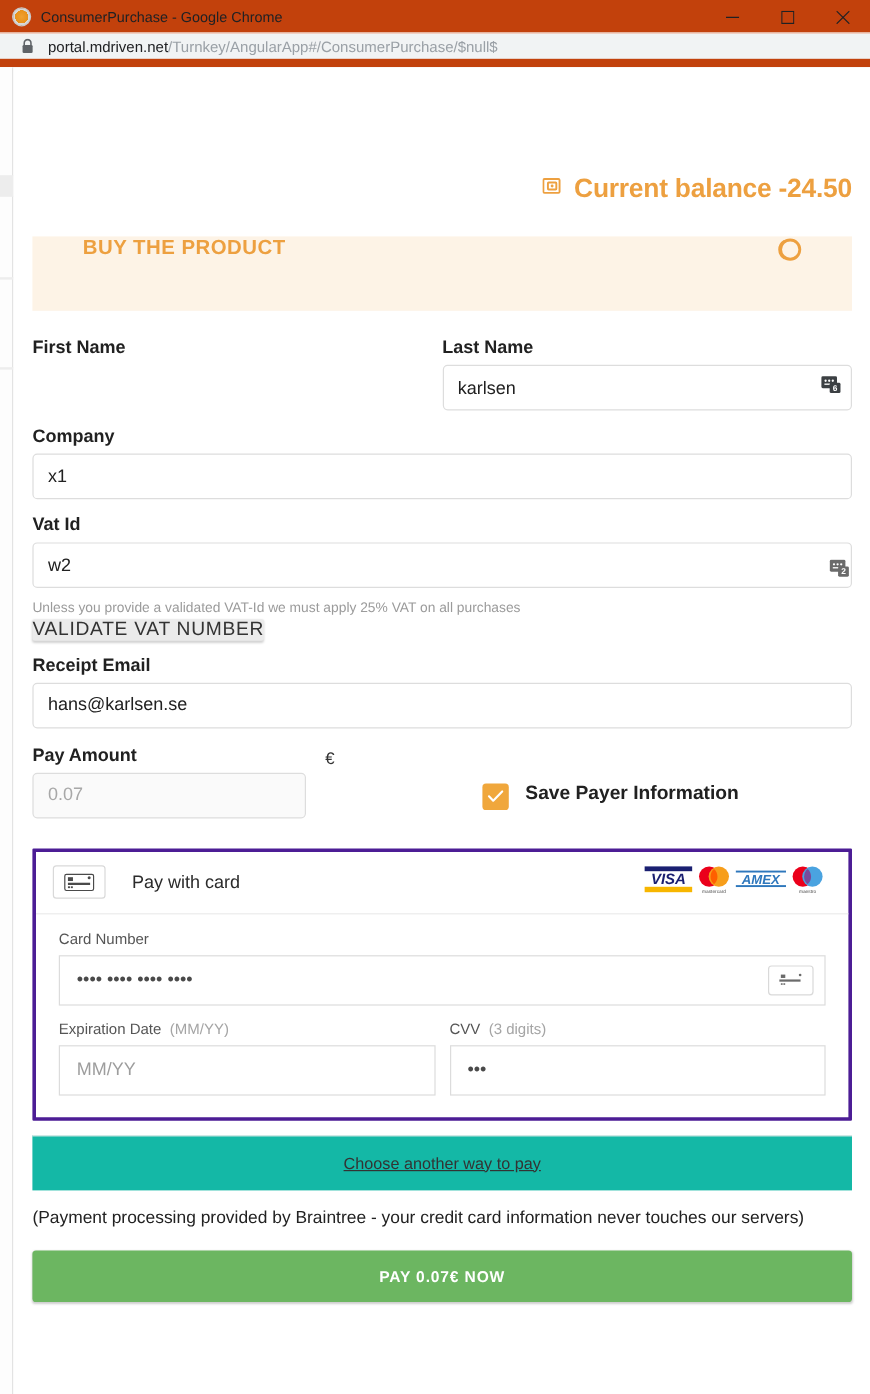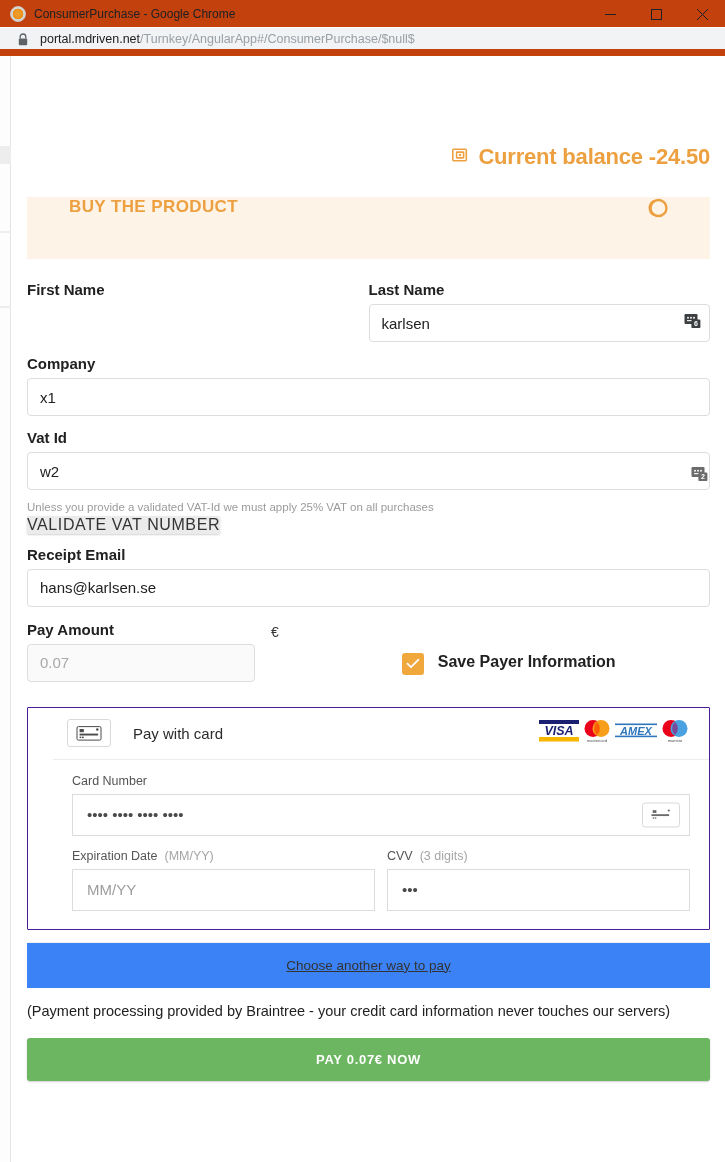--- a/index.html
+++ b/index.html
@@ -189,24 +189,23 @@
     background: #f0a73c;
     border-radius: 3px;
     display: flex; align-items: center; justify-content: center;
     flex: none;
   }
   .save-lbl { font-size: 16px; color: #212121; font-weight: bold; }
 
   
   .card-block {
     margin-top: 25px;
-    border: 1px solid #4c1d95;
+    border: 3px solid #4c1d95;
     border-radius: 1px;
     background: #fff;
-    padding-left: 25px;
   }
   .card-head {
     height: 52px;
     display: flex; align-items: center;
     padding: 0 16px 0 14px;
     border-bottom: 1px solid #ececec;
   }
   .card-head-icon {
     width: 44px; height: 28px;
     border: 1px solid #d9d9d9;
@@ -241,21 +240,21 @@
     width: 38px; height: 25px;
     border: 1px solid #d9d9d9; border-radius: 3px;
     display: flex; align-items: center; justify-content: center;
   }
   .row-exp { display: flex; gap: 12px; margin-top: 13px; }
   .row-exp > div { flex: 1; }
 
   
   .another-pay {
     margin-top: 12px;
-    background: #3b82f6;
+    background: #14b8a6;
     height: 46px;
     display: flex; align-items: center; justify-content: center;
     border-top: 1px solid #f0f0f0;
   }
   .another-pay a {
     font-size: 13.5px; color: #333;
     text-decoration: underline;
   }
   .braintree-note {
     margin-top: 13px;

